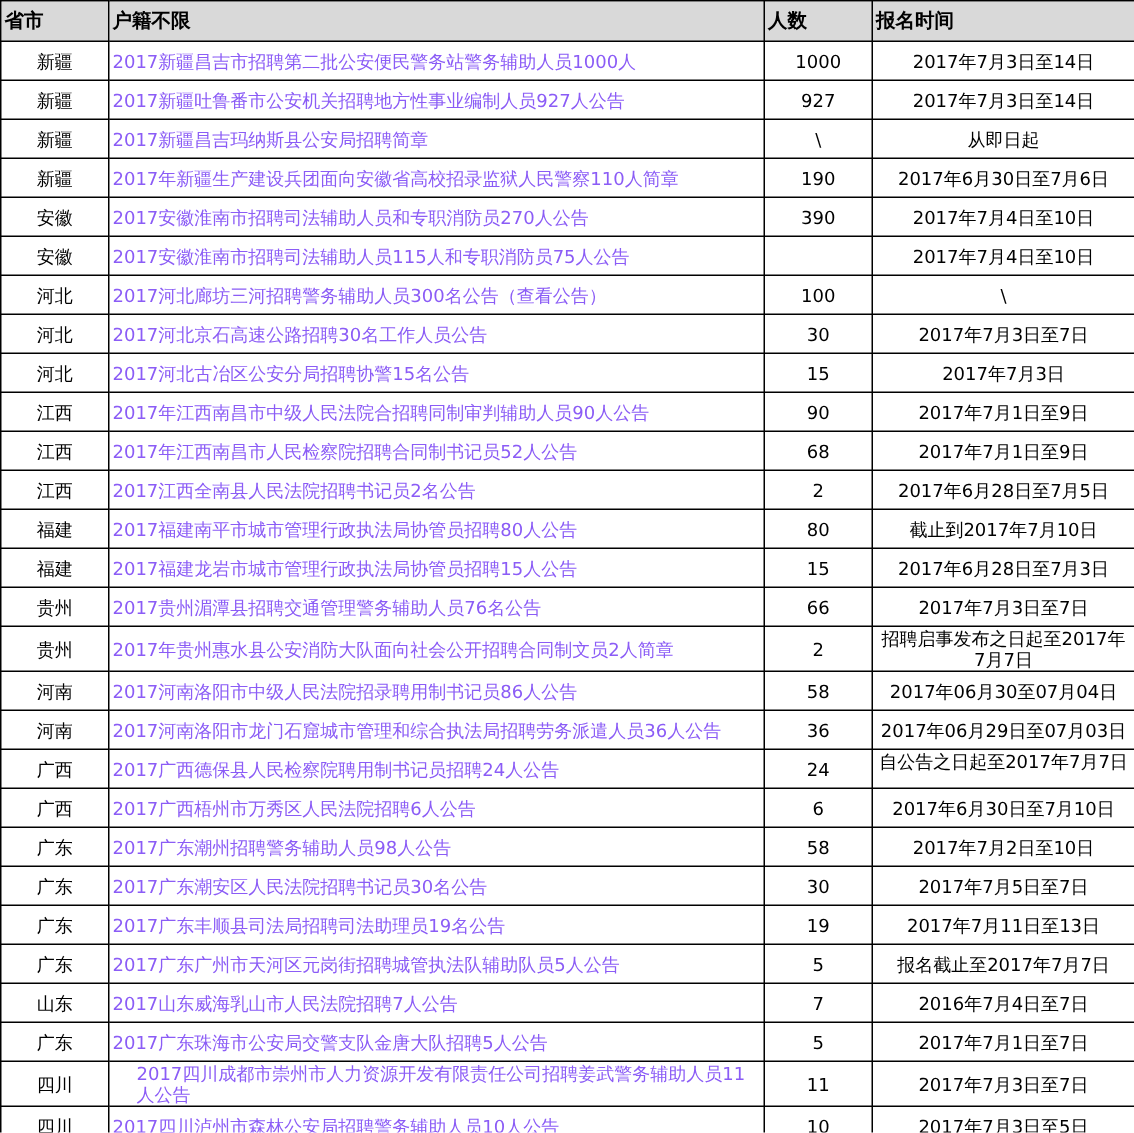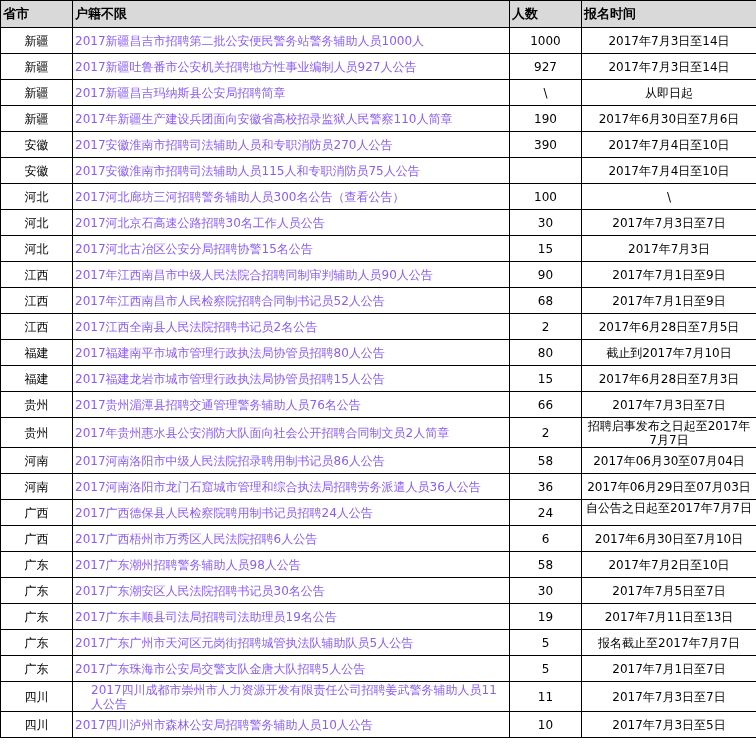--- a/index.html
+++ b/index.html
@@ -193,20 +193,26 @@
         <td class="count">19</td>
         <td class="date">2017年7月11日至13日</td>
       </tr>
       <tr>
         <td class="prov">广东</td>
         <td class="title"><a>2017广东广州市天河区元岗街招聘城管执法队辅助队员5人公告</a></td>
         <td class="count">5</td>
         <td class="date">报名截止至2017年7月7日</td>
       </tr>
       <tr>
+        <td class="prov">山东</td>
+        <td class="title"><a>2017山东威海乳山市人民法院招聘7人公告</a></td>
+        <td class="count">7</td>
+        <td class="date">2016年7月4日至7日</td>
+      </tr>
+      <tr>
         <td class="prov">广东</td>
         <td class="title"><a>2017广东珠海市公安局交警支队金唐大队招聘5人公告</a></td>
         <td class="count">5</td>
         <td class="date">2017年7月1日至7日</td>
       </tr>
       <tr>
         <td class="prov">四川</td>
         <td class="title wrap"><a>2017四川成都市崇州市人力资源开发有限责任公司招聘姜武警务辅助人员11人公告</a></td>
         <td class="count">11</td>
         <td class="date">2017年7月3日至7日</td>

